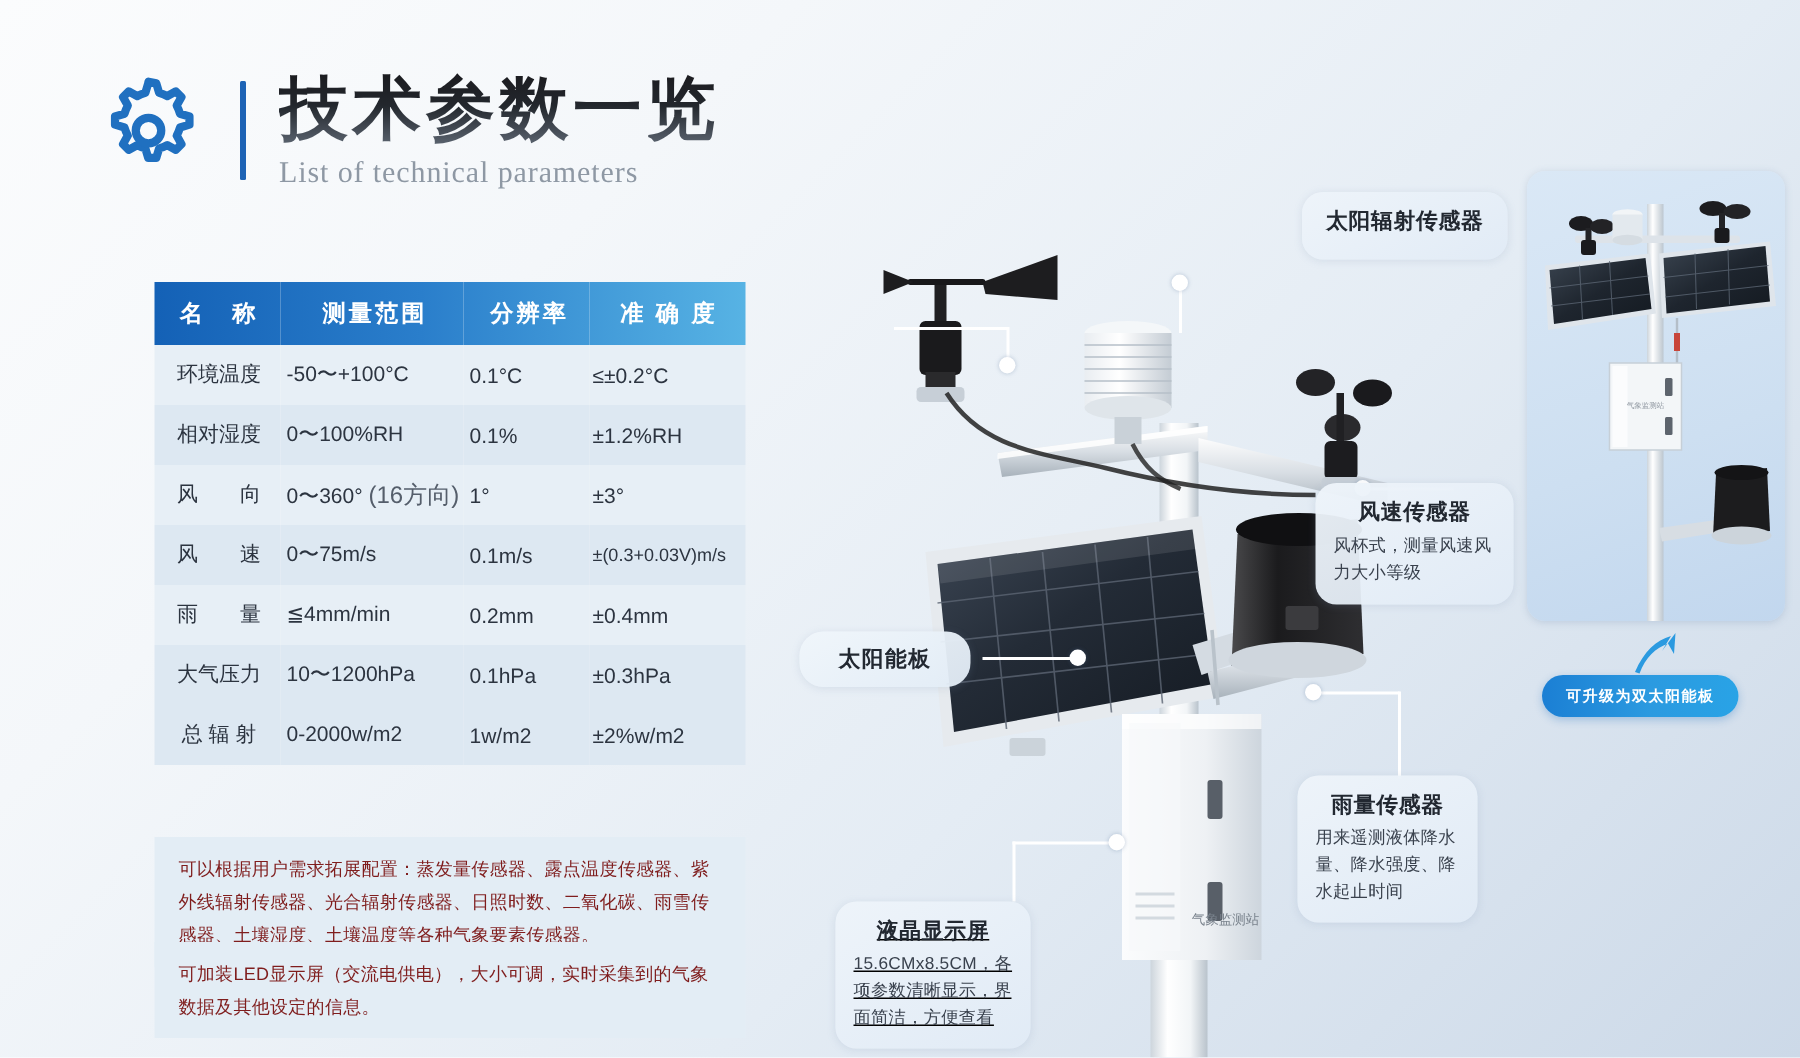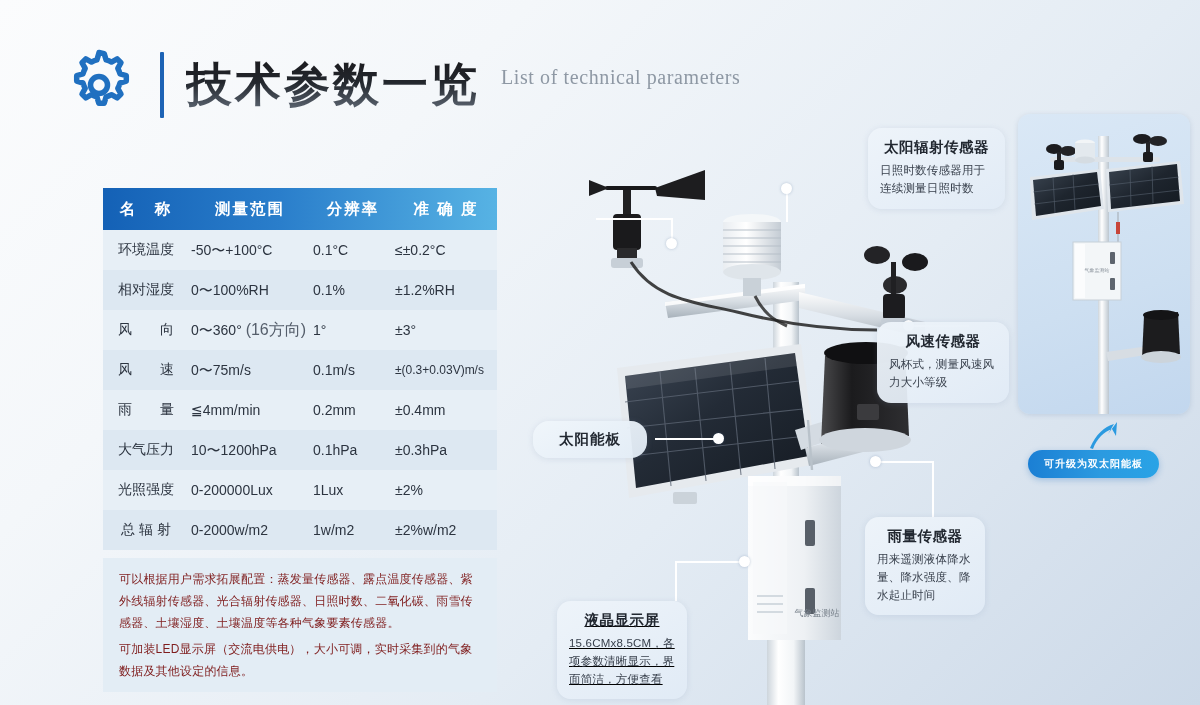--- a/index.html
+++ b/index.html
@@ -10,21 +10,21 @@
     position:relative;
   }
 
   
   .header{ position:absolute; left:62px; top:48px; display:flex; align-items:center; }
   .gear-wrap{ width:74px; height:74px; position:relative; }
   .gear-wrap svg{ display:block; }
   .header-divider{
     width:4px; height:66px; background:#1d63b5; margin:0 22px 0 24px; border-radius:1px;
   }
-  .titles{ display:flex; flex-direction:row;gap:21px; }
+  .titles{ display:flex; flex-direction:column; }
   .main-title{
     font-family:"DejaVu Serif","Liberation Serif",serif;
     font-size:46px; font-weight:bold; letter-spacing:3px; line-height:1.08;
     background:linear-gradient(180deg,#1b1b1f 0%,#23272d 45%,#5d6672 100%);
     -webkit-background-clip:text; background-clip:text; color:transparent;
     -webkit-text-fill-color:transparent;
   }
   .sub-title{
     font-size:20px; color:#8e98a4; letter-spacing:.6px; margin-top:6px; font-weight:300;font-family:Liberation Serif, serif;
   }
@@ -174,26 +174,20 @@
       <td class="col-name">雨　　量</td>
       <td class="col-range"><span>≦4mm/min</span> <span class="sub-note"></span></td>
       <td class="col-res">0.2mm</td>
       <td class="col-acc">±0.4mm</td>
     </tr>
     <tr class="even">
       <td class="col-name">大气压力</td>
       <td class="col-range"><span>10〜1200hPa</span> <span class="sub-note"></span></td>
       <td class="col-res">0.1hPa</td>
       <td class="col-acc">±0.3hPa</td>
-    </tr>
-    <tr class="odd">
-      <td class="col-name">光照强度</td>
-      <td class="col-range"><span>0-200000Lux</span> <span class="sub-note"></span></td>
-      <td class="col-res">1Lux</td>
-      <td class="col-acc">±2%</td>
     </tr>
     <tr class="even">
       <td class="col-name">总 辐 射</td>
       <td class="col-range"><span>0-2000w/m2</span> <span class="sub-note"></span></td>
       <td class="col-res">1w/m2</td>
       <td class="col-acc">±2%w/m2</td>
     </tr>
   </tbody>
 </table>
 
@@ -343,21 +337,20 @@
   <div class="line v" style="left:427px; top:461px; height:58px;"></div>
   <div class="dot" style="left:365px; top:456px;"></div>
 
   <div class="line h" style="left:170px; top:561px; width:70px;"></div>
   <div class="line v" style="left:170px; top:561px; height:40px;"></div>
   <div class="dot" style="left:234px; top:556px;"></div>
 
 
   <div class="callout" style="left:363px; top:128px; width:137px;">
     <div class="c-title">太阳辐射传感器</div>
-    <div class="c-desc">日照时数传感器用于连续测量日照时数</div>
   </div>
 
   <div class="callout" style="left:372px; top:322px; width:132px;">
     <div class="c-title">风速传感器</div>
     <div class="c-desc">风杯式，测量风速风力大小等级</div>
   </div>
 
   <div class="callout" style="left:360px; top:517px; width:120px;">
     <div class="c-title">雨量传感器</div>
     <div class="c-desc">用来遥测液体降水量、降水强度、降水起止时间</div>

